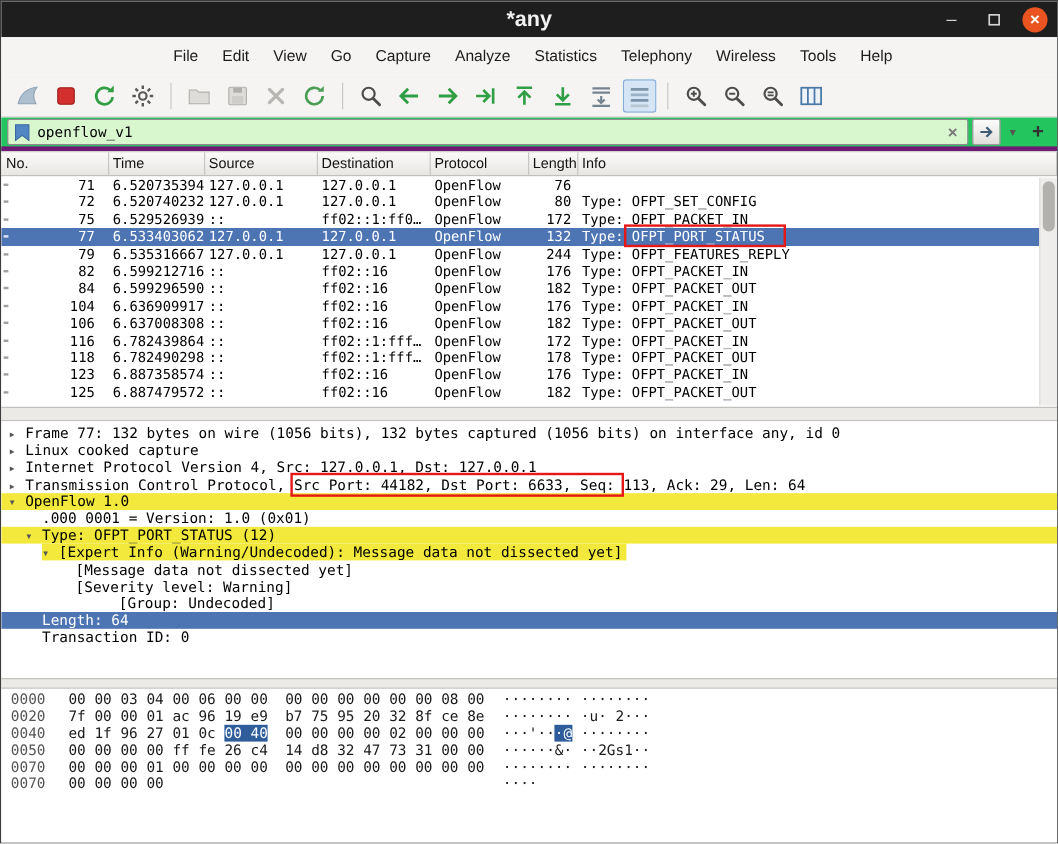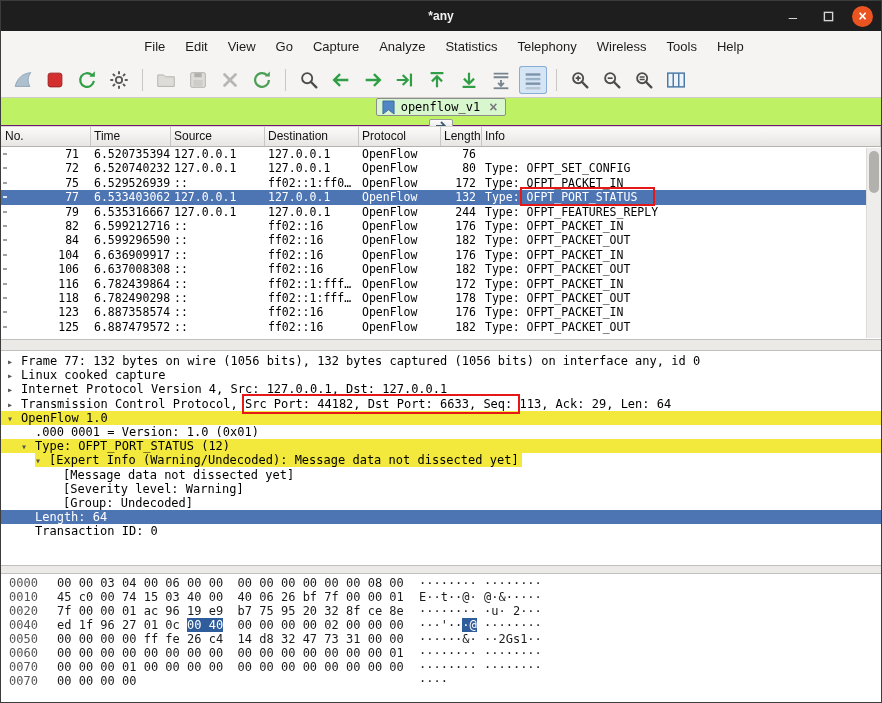--- a/index.html
+++ b/index.html
@@ -12,42 +12,42 @@
     --close-orange:#e95420;
     --annotation-red:#e51717;
   }
   .window { position:relative; width:882px; height:703px; background:#fff;
             font-family:"Liberation Sans", sans-serif; overflow:hidden;
             border:1px solid #3c3c3c; }
 
   
   .titlebar { position:absolute; left:0; top:0; width:100%; height:30px; background:#1e1e1e;
               display:flex; align-items:center; justify-content:center; }
-  .title { color:#f2f2f2; font-size:12px; font-weight:bold; }
+  .title { color:#f2f2f2; font-size:18px; font-weight:bold; }
   .win-controls { position:absolute; right:8px; top:0; height:100%; display:flex; align-items:center; gap:13px; }
   .wb { display:flex; align-items:center; justify-content:center; width:22px; height:22px;
         color:#d5d5d5; font-size:15px; cursor:default; }
   .wb-close { background:var(--close-orange); border-radius:50%; width:21px; height:21px;
               color:#fff; font-size:14px; font-weight:bold; }
 
   
   .menubar { position:absolute; left:0; top:30px; width:100%; height:31px; background:#f5f4f2;
              display:flex; align-items:center; padding-left:6px;justify-content:center; }
   .menu-item { padding:4px 10px; font-size:13px; color:#1c1c1c; }
 
   
   .toolbar { position:absolute; left:0; top:61px; width:100%; height:36px; background:#f5f4f2;
              border-bottom:1px solid #cfcdca; display:flex; align-items:center; padding-left:8px; gap:4px; }
   .tb-btn { width:28px; height:28px; display:flex; align-items:center; justify-content:center; border-radius:3px; }
   .tb-btn.pressed { background:#d5e5f5; box-shadow:inset 0 0 0 1px #86aed6; }
   .tb-sep { width:1px; height:22px; background:#c9c7c4; margin:0 5px; }
 
   
-  .filterbar { position:absolute; left:0; top:97px; width:100%; height:28px; background:#bef264;
-               border-bottom:1px solid #701a75; display:flex; align-items:center; padding:0 5px; gap:3px;flex-direction:column; }
+  .filterbar { position:absolute; left:0; top:97px; width:100%; height:28px; background:#22c55e;
+               border-bottom:4px solid #701a75; display:flex; align-items:center; padding:0 5px; gap:3px; }
   .filter-input { flex:1; height:22px; background:var(--filter-green); border:1px solid #8d8d8d;
                   border-radius:2px; display:flex; align-items:center; padding:0 5px; gap:6px; }
   .f-bookmark { display:flex; align-items:center; }
   .f-text { flex:1; font:12px "DejaVu Sans Mono", monospace; color:#000; }
   .f-clear { color:#7a7a7a; font-size:14px; font-weight:bold; padding:0 3px; }
   .f-apply { width:24px; height:22px; border:1px solid #9a9a9a; background:linear-gradient(#fcfcfc,#e0dedb);
              display:flex; align-items:center; justify-content:center; border-radius:2px; }
   .f-drop { width:14px; color:#555; font-size:10px; text-align:center; }
   .f-add { width:22px; height:22px; display:flex; align-items:center; justify-content:center;
            font-size:17px; font-weight:bold; color:#333; }
@@ -421,32 +421,30 @@
       <div class="dt-line" style="padding-left: 6px;"><span class="exp">▸</span><span class="dt-text">Frame 77: 132 bytes on wire (1056 bits), 132 bytes captured (1056 bits) on interface any, id 0</span></div>
       <div class="dt-line" style="padding-left: 6px;"><span class="exp">▸</span><span class="dt-text">Linux cooked capture</span></div>
       <div class="dt-line" style="padding-left: 6px;"><span class="exp">▸</span><span class="dt-text">Internet Protocol Version 4, Src: 127.0.0.1, Dst: 127.0.0.1</span></div>
       <div class="dt-line" style="padding-left: 6px;"><span class="exp">▸</span><span class="dt-text">Transmission Control Protocol, Src Port: 44182, Dst Port: 6633, Seq: 113, Ack: 29, Len: 64</span></div>
       <div class="dt-line row-warn" style="padding-left: 6px;"><span class="exp">▾</span><span class="dt-text">OpenFlow 1.0</span></div>
       <div class="dt-line" style="padding-left: 20px;"><span class="exp"></span><span class="dt-text">.000 0001 = Version: 1.0 (0x01)</span></div>
       <div class="dt-line row-warn" style="padding-left: 20px;"><span class="exp">▾</span><span class="dt-text">Type: OFPT_PORT_STATUS (12)</span></div>
       <div class="dt-line" style="padding-left: 34px;"><span class="chip"><span class="exp">▾</span><span class="dt-text">[Expert Info (Warning/Undecoded): Message data not dissected yet]</span></span></div>
       <div class="dt-line" style="padding-left: 48px;"><span class="exp"></span><span class="dt-text">[Message data not dissected yet]</span></div>
       <div class="dt-line" style="padding-left: 48px;"><span class="exp"></span><span class="dt-text">[Severity level: Warning]</span></div>
-      <div class="dt-line" style="padding-left: 48px;"><span class="exp"></span><span class="dt-text">[Group: Undecoded]</span></div>
+      <div class="dt-line" style="padding-left: 48px; margin-left: 36px;"><span class="exp"></span><span class="dt-text">[Group: Undecoded]</span></div>
       <div class="dt-line row-sel" style="padding-left: 20px;"><span class="exp"></span><span class="dt-text">Length: 64</span></div>
       <div class="dt-line" style="padding-left: 20px;"><span class="exp"></span><span class="dt-text">Transaction ID: 0</span></div>
     </div>
   <div class="splitter sp2"></div>
   <div class="hexpane">
       <div class="hex-row"><span class="hex-offset">0000</span><span class="hex-bytes">00 00 03 04 00 06 00 00  00 00 00 00 00 00 08 00</span><span class="hex-ascii">········ ········</span></div>
-      <div class="hex-row"><span class="hex-offset">0010</span><span class="hex-bytes">45 c0 00 74 15 03 40 00  40 06 26 bf 7f 00 00 01</span><span class="hex-ascii">E··t··@· @·&amp;·····</span></div>
       <div class="hex-row"><span class="hex-offset">0020</span><span class="hex-bytes">7f 00 00 01 ac 96 19 e9  b7 75 95 20 32 8f ce 8e</span><span class="hex-ascii">········ ·u· 2···</span></div>
       <div class="hex-row"><span class="hex-offset">0040</span><span class="hex-bytes">ed 1f 96 27 01 0c <span class="hexsel">00 40</span>  00 00 00 00 02 00 00 00</span><span class="hex-ascii">···'··<span class="hexsel">·@</span> ········</span></div>
       <div class="hex-row"><span class="hex-offset">0050</span><span class="hex-bytes">00 00 00 00 ff fe 26 c4  14 d8 32 47 73 31 00 00</span><span class="hex-ascii">······&amp;· ··2Gs1··</span></div>
-      <div class="hex-row"><span class="hex-offset">0060</span><span class="hex-bytes">00 00 00 00 00 00 00 00  00 00 00 00 00 00 00 01</span><span class="hex-ascii">········ ········</span></div>
       <div class="hex-row"><span class="hex-offset">0070</span><span class="hex-bytes">00 00 00 01 00 00 00 00  00 00 00 00 00 00 00 00</span><span class="hex-ascii">········ ········</span></div>
       <div class="hex-row"><span class="hex-offset">0070</span><span class="hex-bytes">00 00 00 00</span><span class="hex-ascii">····</span></div>
     </div>
 
   <div class="annotations">
       <div class="anno" style="left: 519px; top: 186px; width: 135px; height: 19px;"></div>
       <div class="anno" style="left: 241px; top: 393px; width: 278px; height: 20px;"></div>
     </div>
 </div>
 

